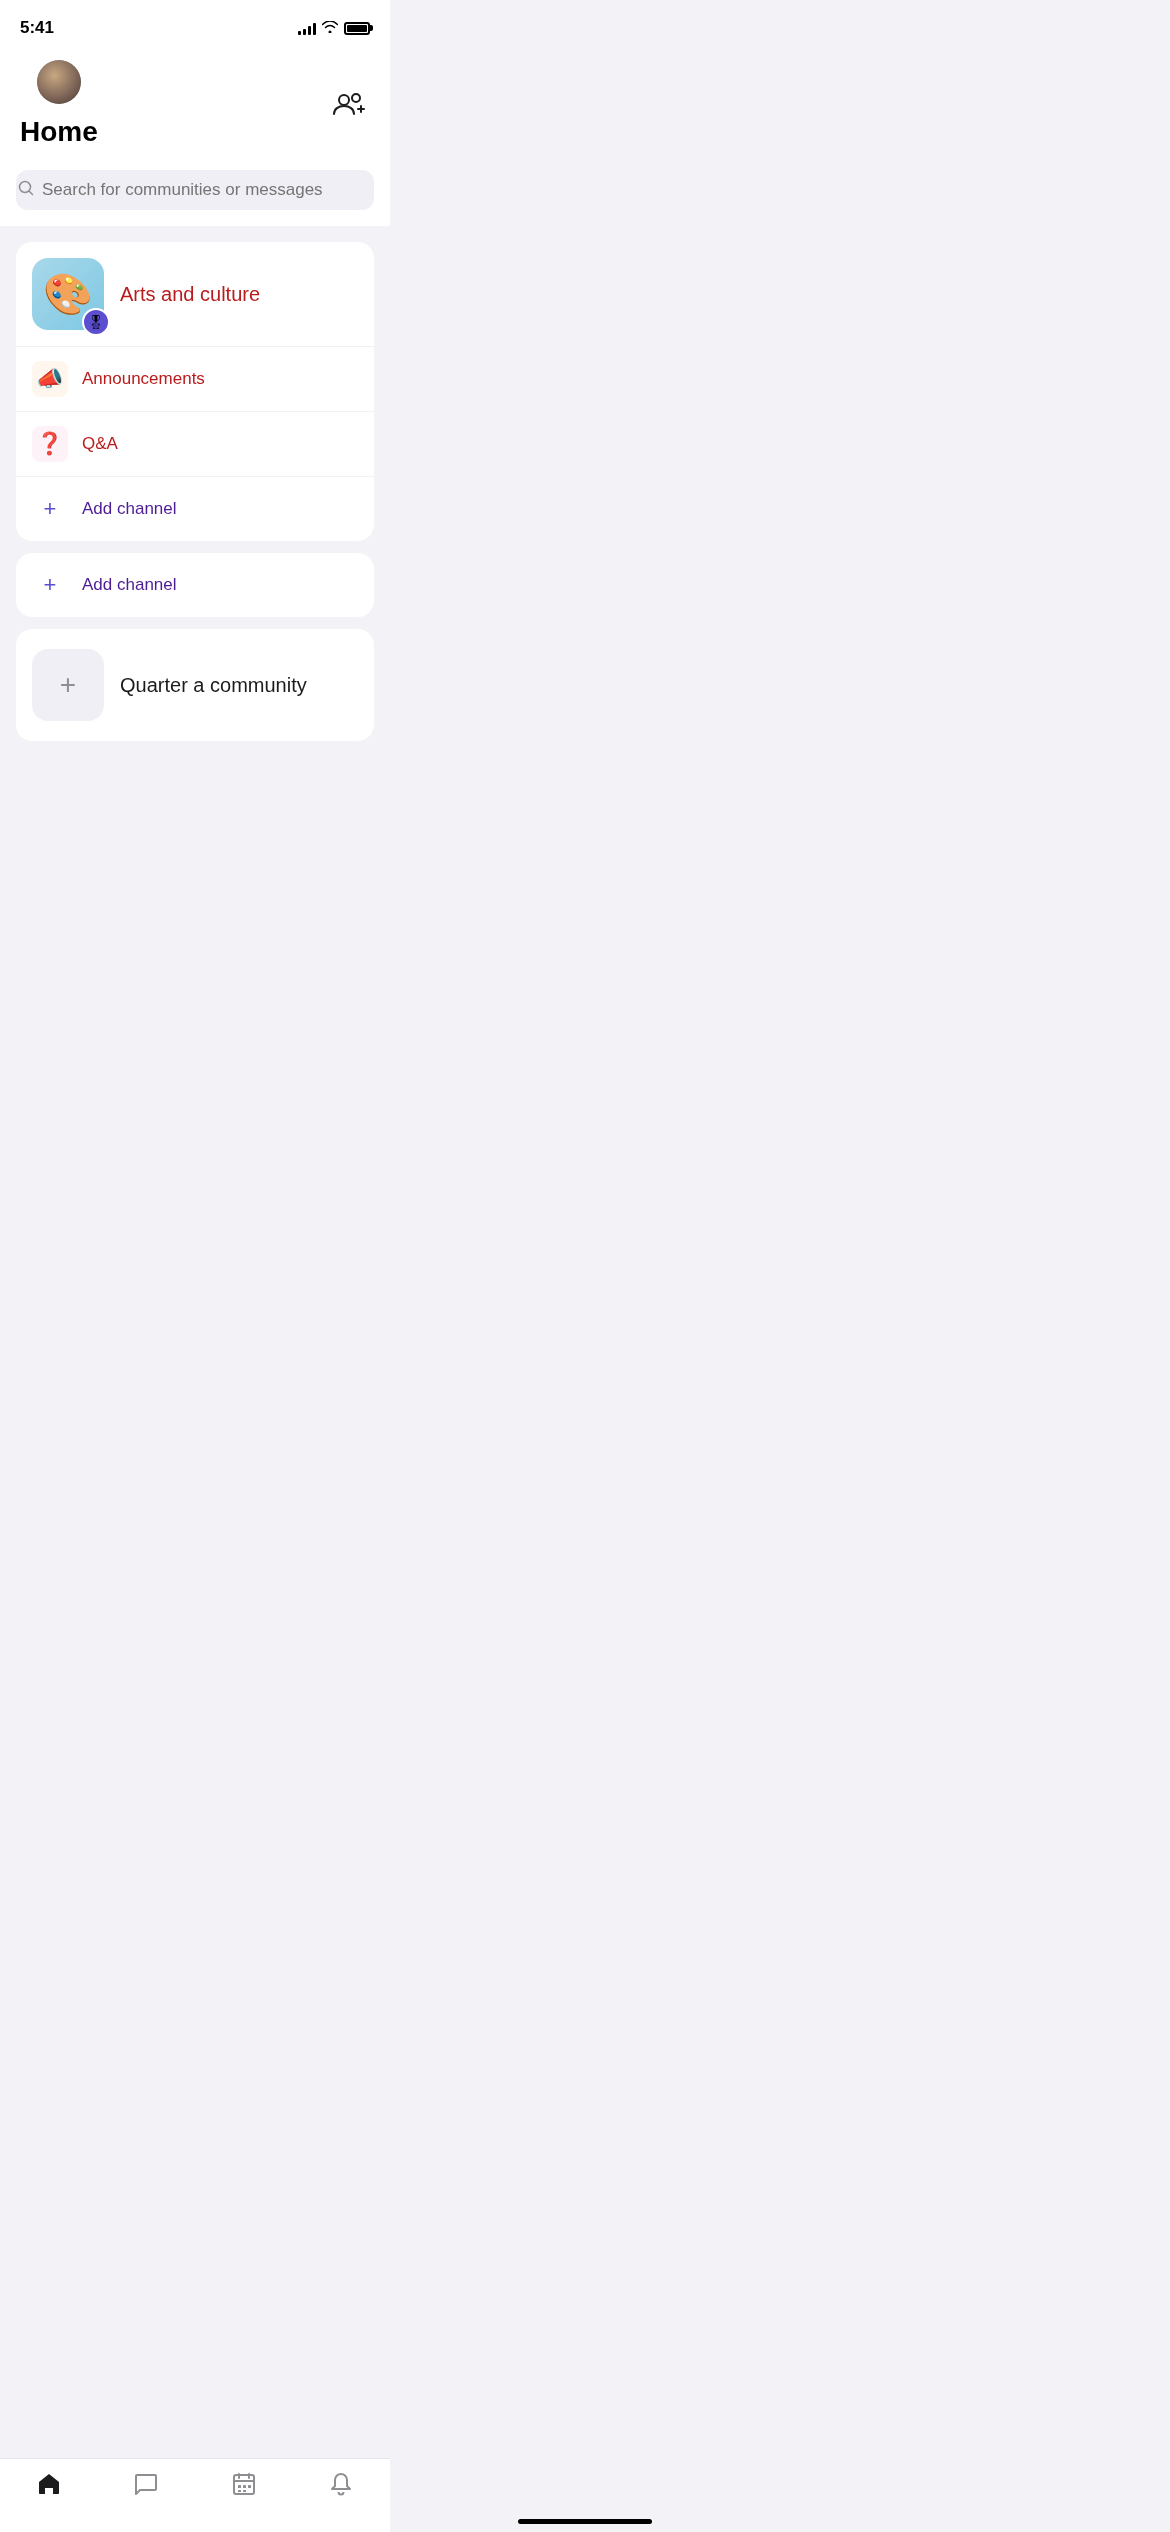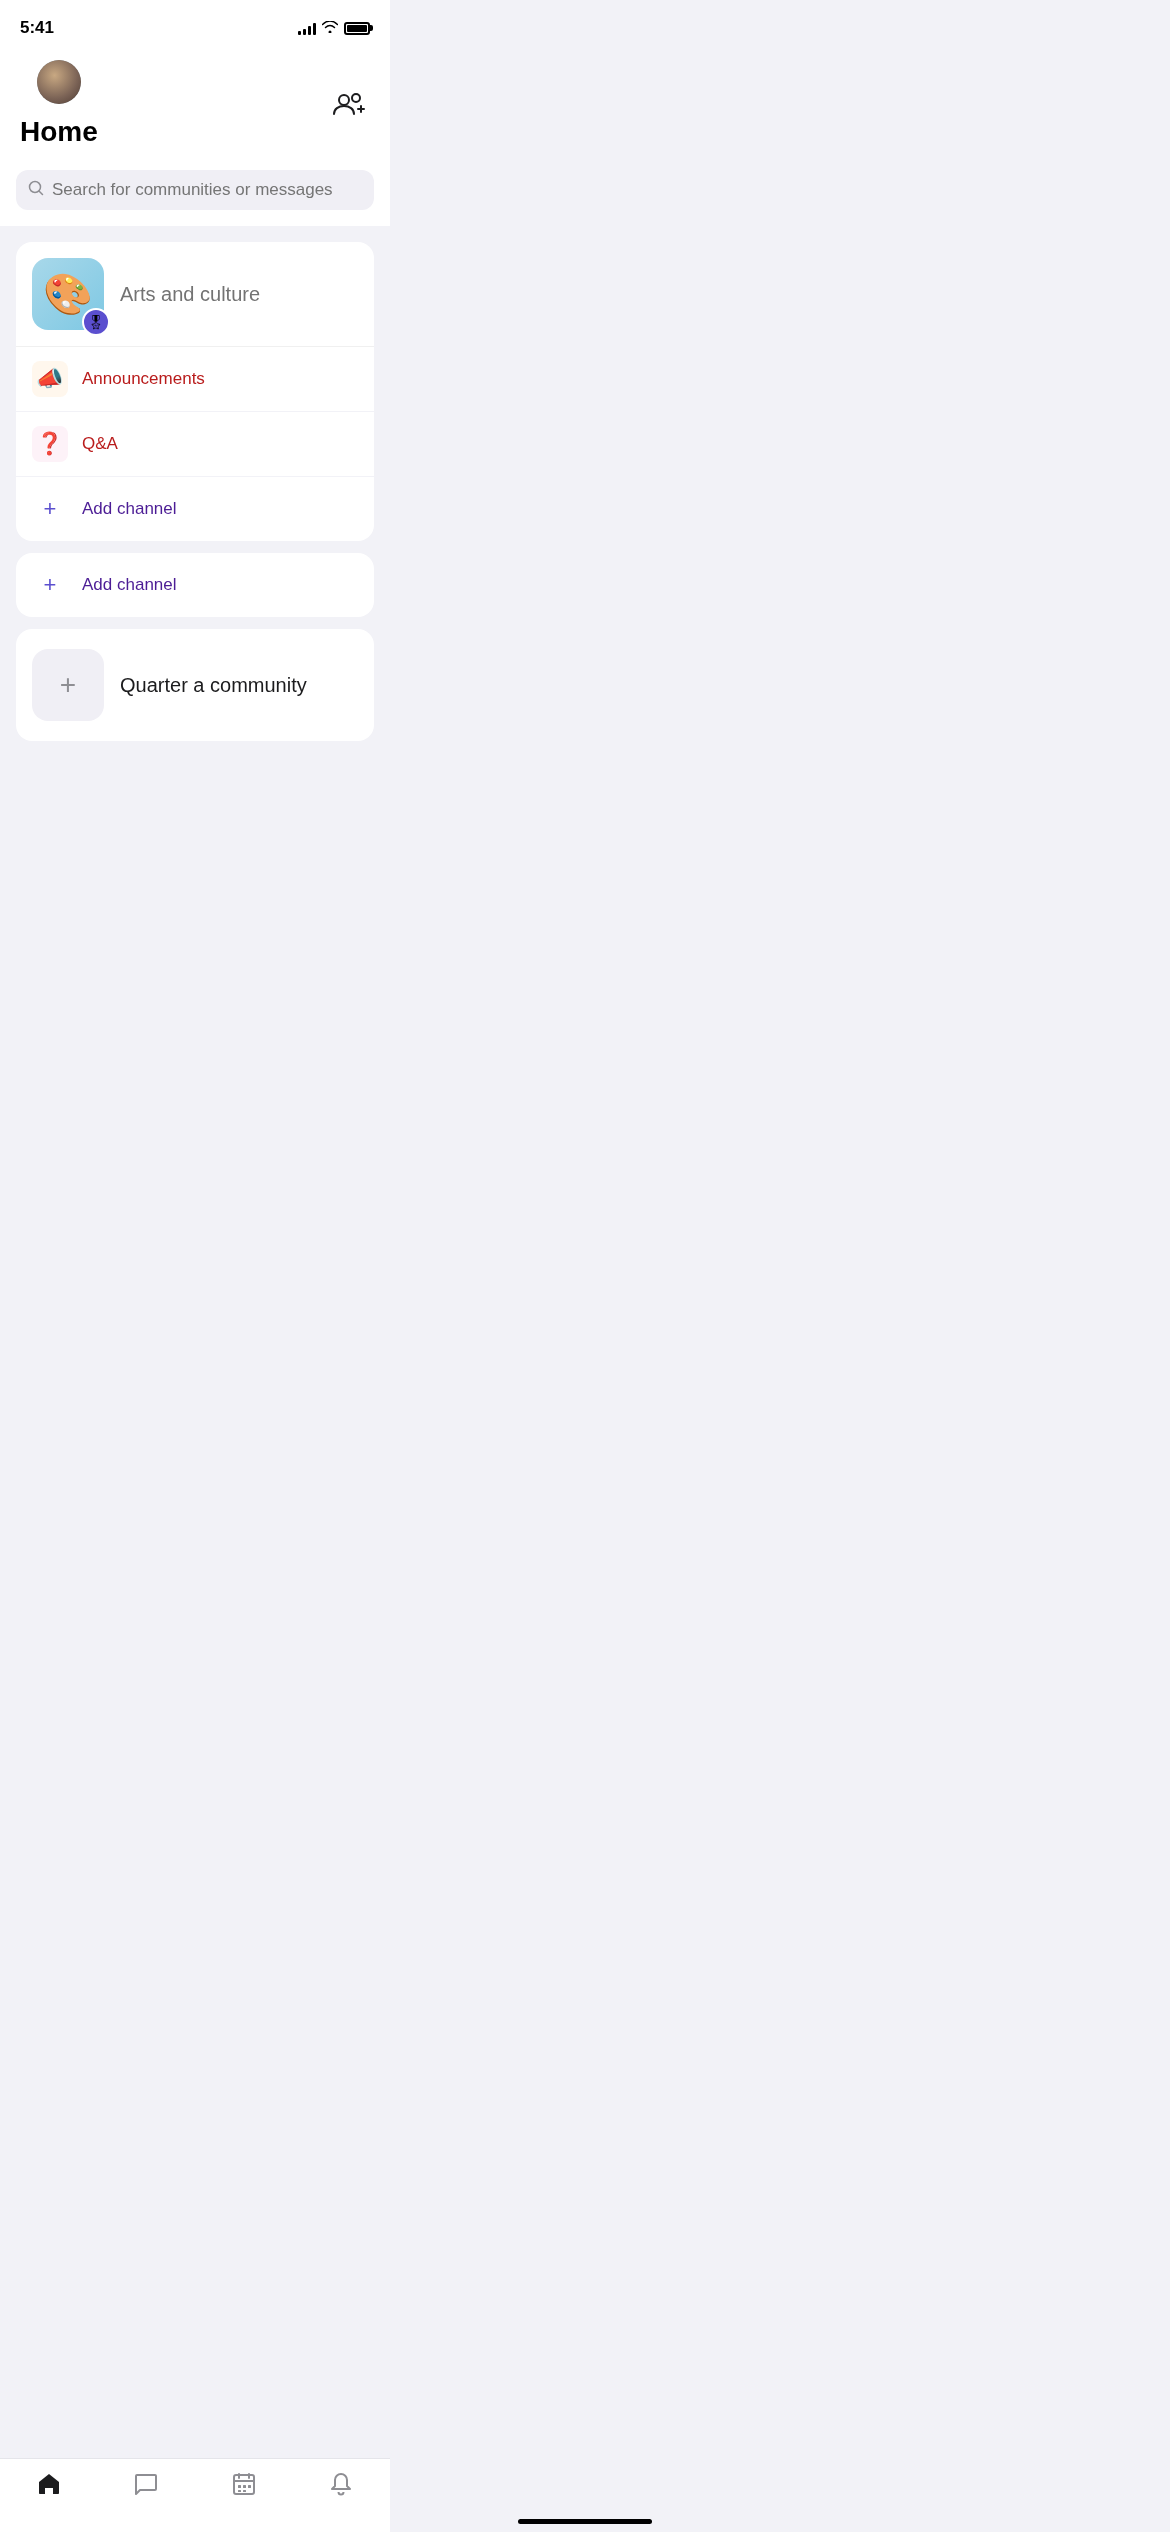--- a/index.html
+++ b/index.html
@@ -120,21 +120,21 @@
     
     .search-container {
       background: #ffffff;
       padding: 8px 16px 16px;
     }
     .search-bar {
       background: #f0eff5;
       border-radius: 12px;
       display: flex;
       align-items: center;
-      padding: 10px 12px;
+      padding: 10px 2px;
       gap: 8px;
     }
     .search-icon-wrap {
       color: #8e8e93;
       font-size: 16px;
     }
     .search-input {
       font-size: 17px;
       color: #8e8e93;
       background: transparent;
@@ -216,21 +216,21 @@
       justify-content: center;
       border: 2px solid #fff;
     }
     .badge-icon::after {
       content: '🎖';
       font-size: 14px;
     }
     .community-name {
       font-size: 20px;
       font-weight: 500;
-      color: #737373;
+      color: #b91c1c;
     }
 
     
     .channel-row {
       display: flex;
       align-items: center;
       padding: 14px 16px;
       gap: 14px;
       border-bottom: 1px solid #f2f2f7;
     }

